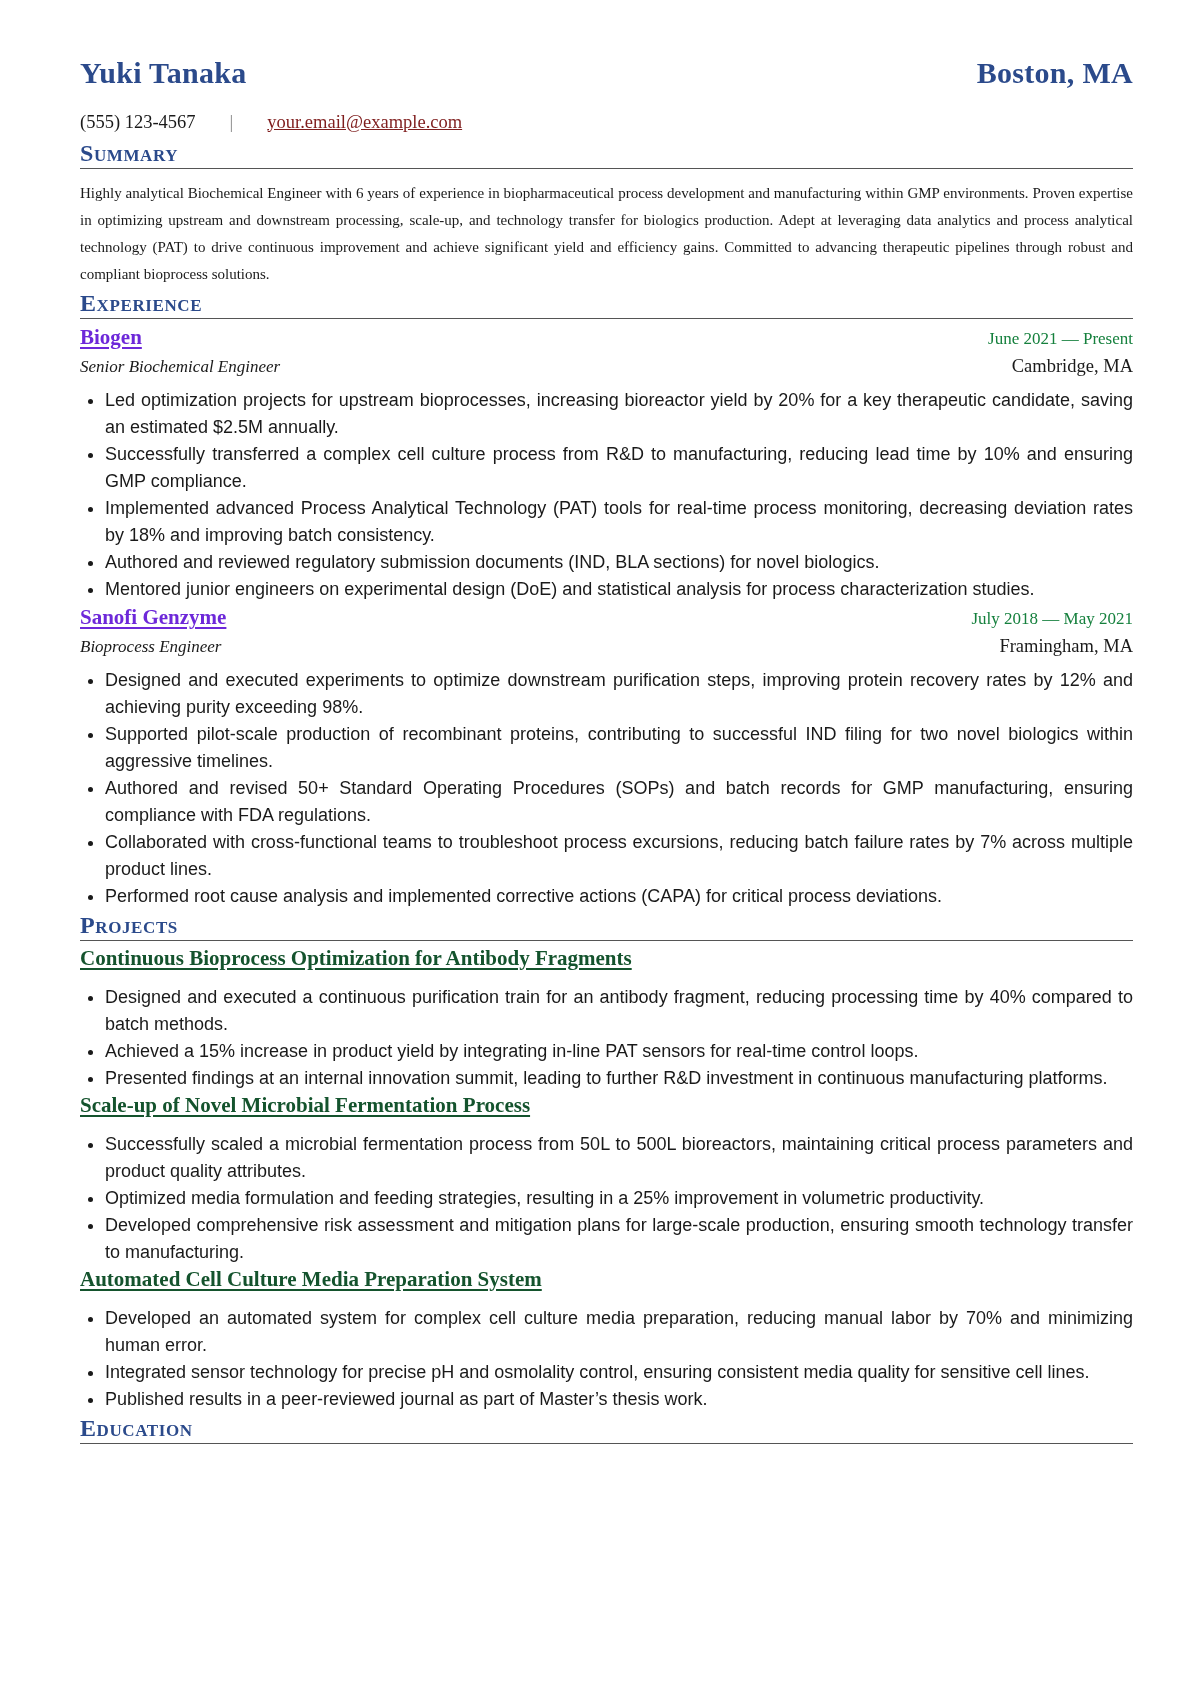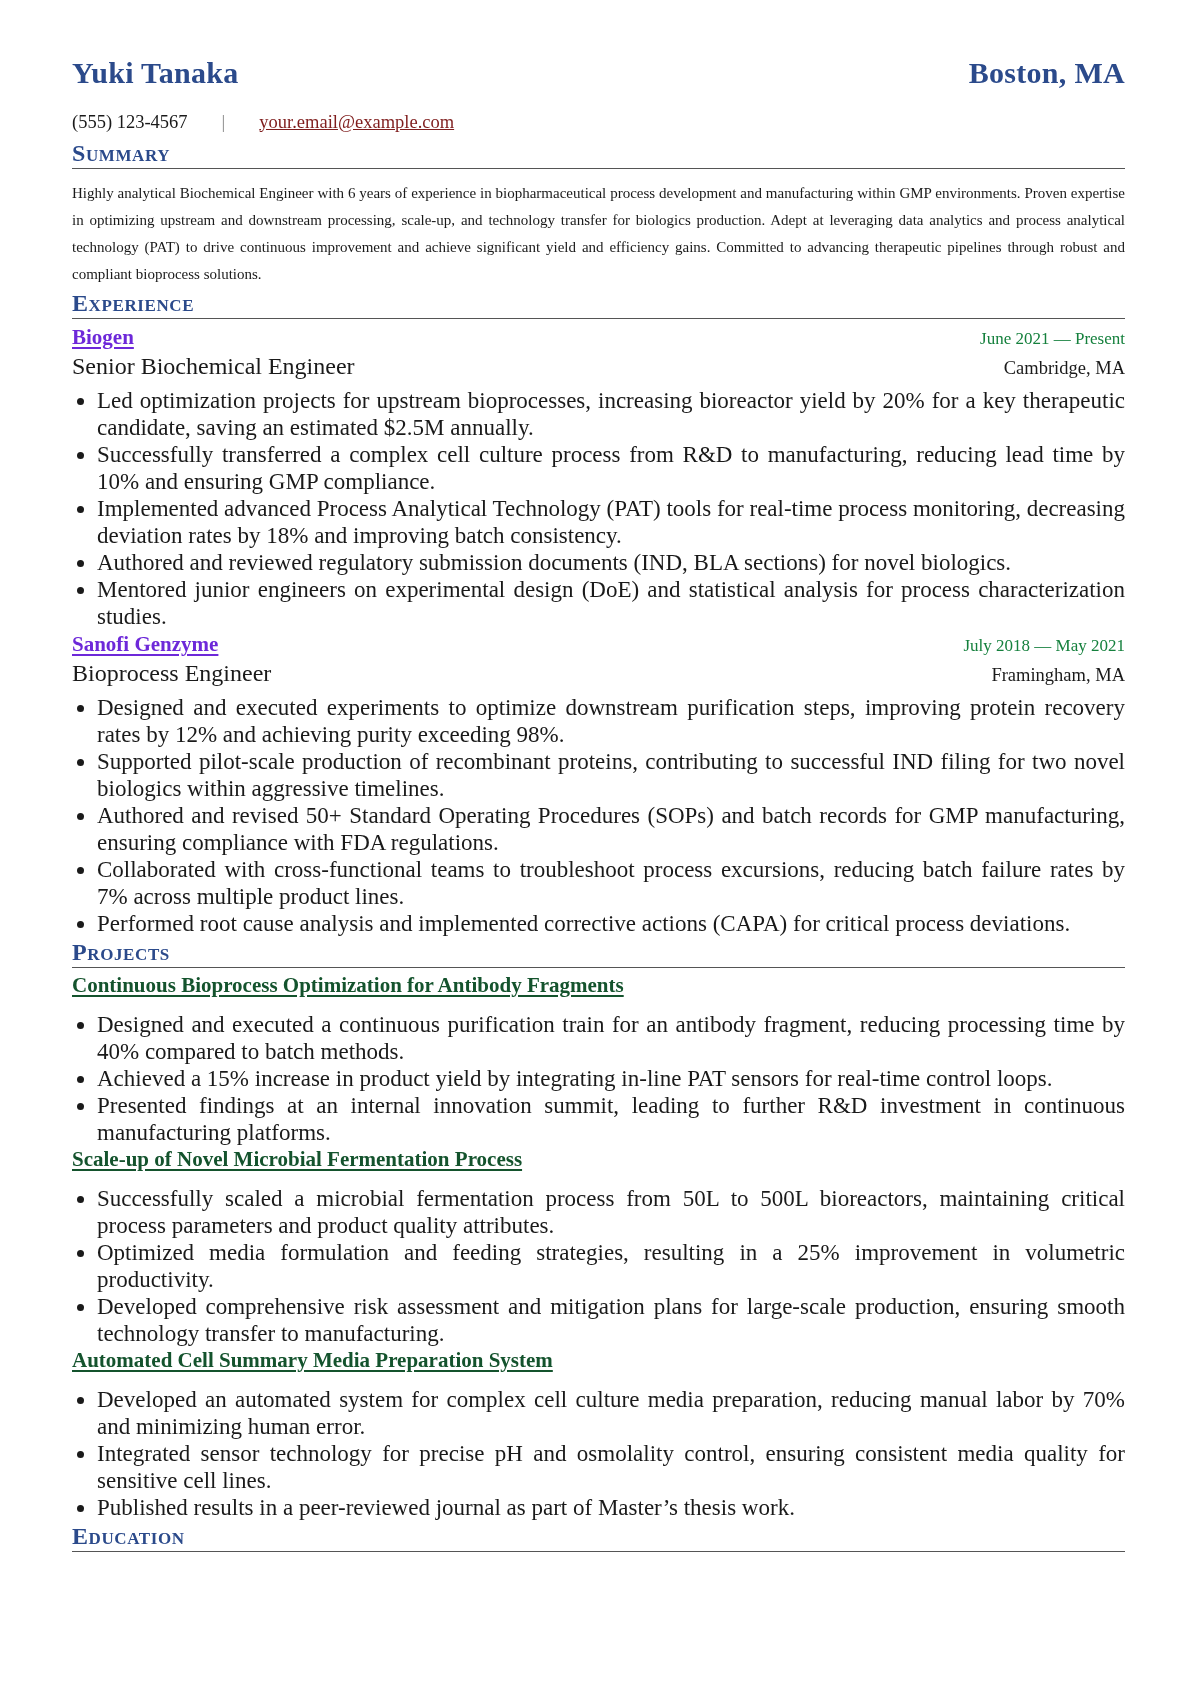--- a/index.html
+++ b/index.html
@@ -6,21 +6,21 @@
     body {
       width: 1190px;
       height: 1683px;
       position: relative;
       overflow: hidden;
       font-family: "DejaVu Serif", "Liberation Serif", serif;
       color: #1a1a1a;
     }
     .page {
       position: absolute;
-      left: 72px;
+      left: 80px;
       top: 56px;
       width: 1053px;
     }
     .header-row {
       display: flex;
       justify-content: space-between;
       align-items: baseline;
       height: 50px;
     }
     .name, .location-head {
@@ -68,27 +68,27 @@
     }
     .company {
       font-size: 21px;
       font-weight: bold;
       color: #6d28d9;
       text-decoration: underline;
       text-underline-offset: 3px;
       line-height: 29px;
     }
     .dates { font-size: 17px; color: #15803d; }
-    .role { font-size: 24px; line-height: 29px; }
+    .role { font-style: italic; font-size: 17px; line-height: 29px; }
     .place { font-size: 18.5px; }
     ul.bullets {
       margin: 6px 0 0 0;
       padding: 0 0 0 25px;
-      font-family: Liberation Serif, serif;
-      font-size: 23px;
+      font-family: Liberation Sans, sans-serif;
+      font-size: 18px;
       line-height: 27px;
       text-align: justify;
     }
     ul.bullets li { margin: 0; padding-left: 0; }
     ul.bullets.tight { margin-top: 12px; }
     .project-title {
       font-family: "Liberation Serif", serif;
       font-size: 21px;
       font-weight: bold;
       color: #14532d;
@@ -168,21 +168,21 @@
   <div>
     <a class="project-title">Scale-up of Novel Microbial Fermentation Process</a>
     <ul class="bullets tight">
       <li>Successfully scaled a microbial fermentation process from 50L to 500L bioreactors, maintaining critical process parameters and product quality attributes.</li>
       <li>Optimized media formulation and feeding strategies, resulting in a 25% improvement in volumetric productivity.</li>
       <li>Developed comprehensive risk assessment and mitigation plans for large-scale production, ensuring smooth technology transfer to manufacturing.</li>
     </ul>
   </div>
 
   <div>
-    <a class="project-title">Automated Cell Summary Media Preparation System</a>
+    <a class="project-title">Automated Cell Culture Media Preparation System</a>
     <ul class="bullets tight">
       <li>Developed an automated system for complex cell culture media preparation, reducing manual labor by 70% and minimizing human error.</li>
       <li>Integrated sensor technology for precise pH and osmolality control, ensuring consistent media quality for sensitive cell lines.</li>
       <li>Published results in a peer-reviewed journal as part of Master’s thesis work.</li>
     </ul>
   </div>
 
   <div class="section-title">Education</div>
 
 </div>

